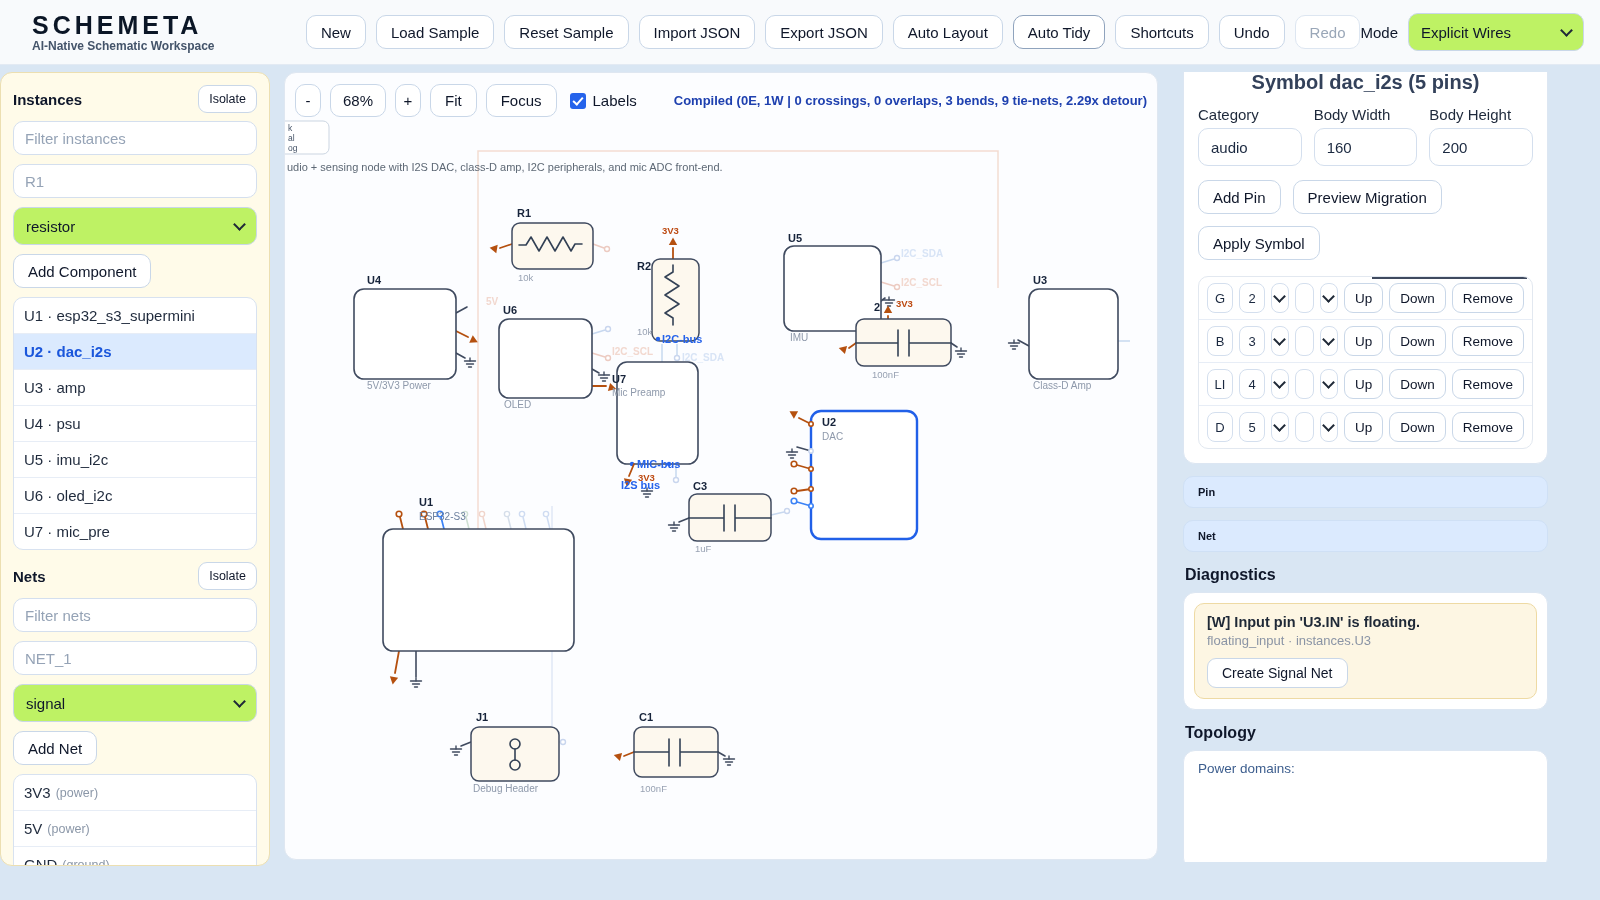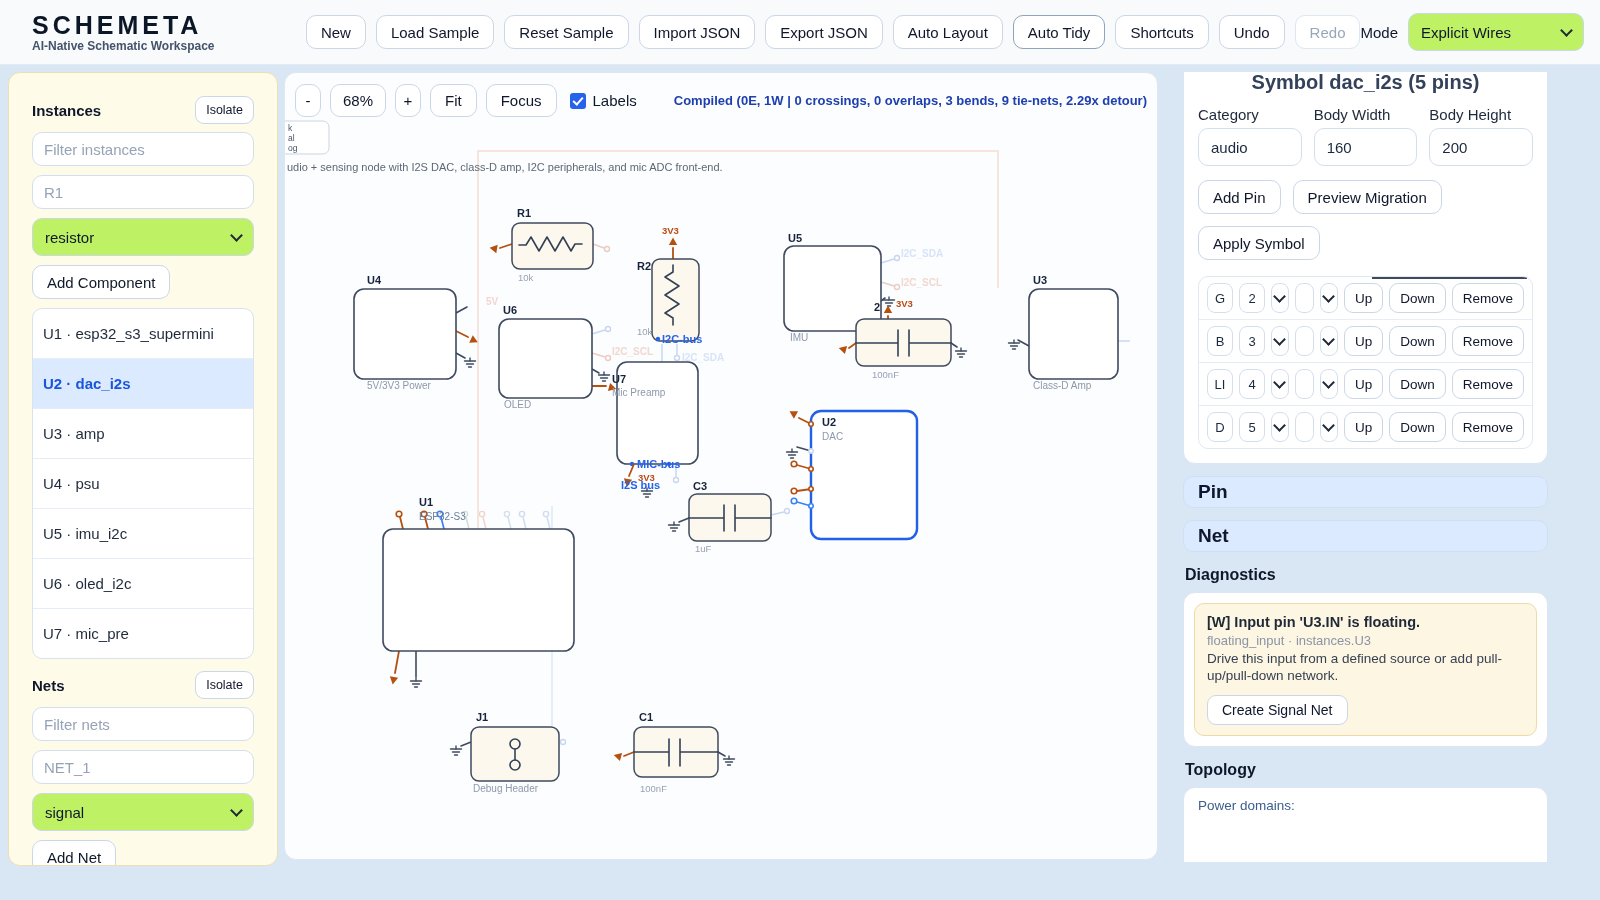--- a/index.html
+++ b/index.html
@@ -18,32 +18,32 @@
   .btn.emph{border-color:#8fa3bd;}
   .btn.disabled{color:#9aa7b8;border-color:#dde6f1;}
   .mode-group{margin-left:auto;margin-right:16px;display:flex;align-items:center;gap:10px;}
   .mode-label{font-size:15px;color:#0f172a;}
   .select{background:#bef264;border:1px solid #c9d7e8;border-radius:10px;height:36px;
     display:flex;align-items:center;padding:0 12px;font-size:15px;gap:10px;}
   .chev{width:7px;height:7px;border-right:2px solid #1f2937;border-bottom:2px solid #1f2937;
     transform:rotate(45deg);margin-top:-3px;flex:none;}
   .select .grow{flex:1;}
   
-  .left-panel{position:absolute;left:8px;top:72px;width:270px;height:794px;background:#fffbe9;
-    border:1px solid #ecdfb1;border-radius:12px;padding:23px;box-sizing:border-box;overflow:hidden;}
+  .left-panel{position:absolute;left:0;top:72px;width:270px;height:794px;background:#fffbe9;
+    border:1px solid #ecdfb1;border-radius:12px;padding:12px;box-sizing:border-box;overflow:hidden;}
   .sec-head{display:flex;align-items:center;justify-content:space-between;margin-bottom:8px;}
   .sec-title{font-size:15px;font-weight:700;}
   .tinput{background:#fff;border:1px solid #d4dfee;border-radius:10px;height:34px;width:100%;
     box-sizing:border-box;padding:0 11px;font-size:15px;color:#1b2940;margin-bottom:9px;
     font-family:"Liberation Sans",sans-serif;outline:none;}
   .tinput::placeholder{color:#95a3b6;opacity:1;}
   .left-panel .select{height:36px;margin-bottom:9px;}
   .pill{margin-bottom:9px;}
   .ilist{background:#fff;border:1px solid #d8e2f0;border-radius:10px;overflow:hidden;margin-bottom:12px;}
-  .irow{height:49px;display:flex;align-items:center;padding:0 10px;font-size:15px;
+  .irow{height:35px;display:flex;align-items:center;padding:0 10px;font-size:15px;
     border-top:1px solid #e7edf6;color:#1f2a3c;}
   .irow:first-child{border-top:none;}
   .irow.selected{background:#dbeafe;color:#1a56db;font-weight:700;}
   .irow .kind{color:#8b97a8;font-size:12.5px;margin-left:5px;}
   
   .canvas{position:absolute;left:284px;top:72px;width:874px;height:788px;background:#fcfdff;
     border:1px solid #dfe7f1;border-radius:12px;box-sizing:border-box;overflow:hidden;}
   .canvas-toolbar{position:absolute;left:10px;top:11px;right:10px;display:flex;gap:9px;
     align-items:center;z-index:5;}
   .canvas-toolbar .btn{height:33px;}
@@ -97,21 +97,21 @@
   .pinlist::before{content:"";position:absolute;top:0;left:52%;right:5px;height:2px;background:#3f4a5f;}
   .prow{display:flex;align-items:center;gap:6px;padding:6px 8px;border-top:1px solid #e7edf6;}
   .prow:first-child{border-top:none;}
   .pin-inp{background:#fff;border:1px solid #d4dfee;border-radius:8px;height:30px;box-sizing:border-box;
     font-size:13px;color:#1b2940;text-align:center;padding:0 2px;font-family:"Liberation Sans",sans-serif;outline:none;}
   .pname{width:26px;}.pnum{width:26px;}.pempty{width:19px;}
   .psel{width:31px;height:30px;border:1px solid #d4dfee;border-radius:8px;display:flex;
     align-items:center;justify-content:center;box-sizing:border-box;background:#fff;}
   .prow .btn{height:30px;padding:0 10px;font-size:13.5px;border-radius:9px;}
   .bar{height:32px;background:#dbeafe;border:1px solid #cfe0f5;border-radius:10px;display:flex;
-    align-items:center;padding:0 14px;font-size:19px;font-weight:700;color:#0f172a;
+    align-items:center;padding:0 14px;font-size:11px;font-weight:700;color:#0f172a;
     box-sizing:border-box;margin-top:12px;}
   .rp-head{font-size:16px;font-weight:700;color:#0f172a;margin:14px 2px 8px;}
   .diag-card{padding:10px;}
   .warn{background:#fdf6e3;border:1px solid #eedaa4;border-radius:10px;padding:10px 12px;}
   .warn-title{font-size:14.5px;font-weight:700;color:#1f2937;}
   .warn-meta{font-size:13px;color:#8a94a5;margin-top:3px;}
   .warn-body{font-size:13.5px;color:#374151;margin-top:3px;line-height:1.25;}
   .warn .btn{margin-top:10px;height:30px;font-size:14px;border-radius:9px;}
   .topo-card{padding:10px 14px;height:120px;}
   .topo-line{font-size:13.5px;color:#3d5e8e;line-height:1.2;}
@@ -515,21 +515,20 @@
   </div>
 
   <div class="bar">Pin</div>
   <div class="bar">Net</div>
 
   <div class="rp-head">Diagnostics</div>
   <div class="card diag-card">
     <div class="warn">
       <div class="warn-title">[W] Input pin 'U3.IN' is floating.</div>
       <div class="warn-meta">floating_input · instances.U3</div>
-      <div class="warn-body">Drive this input from a defined source or add pull-up/pull-down network.</div>
       <button class="btn">Create Signal Net</button>
     </div>
   </div>
 
   <div class="rp-head">Topology</div>
   <div class="card topo-card">
     <div class="topo-line">Power domains:</div>
 
   </div>
 </div>

